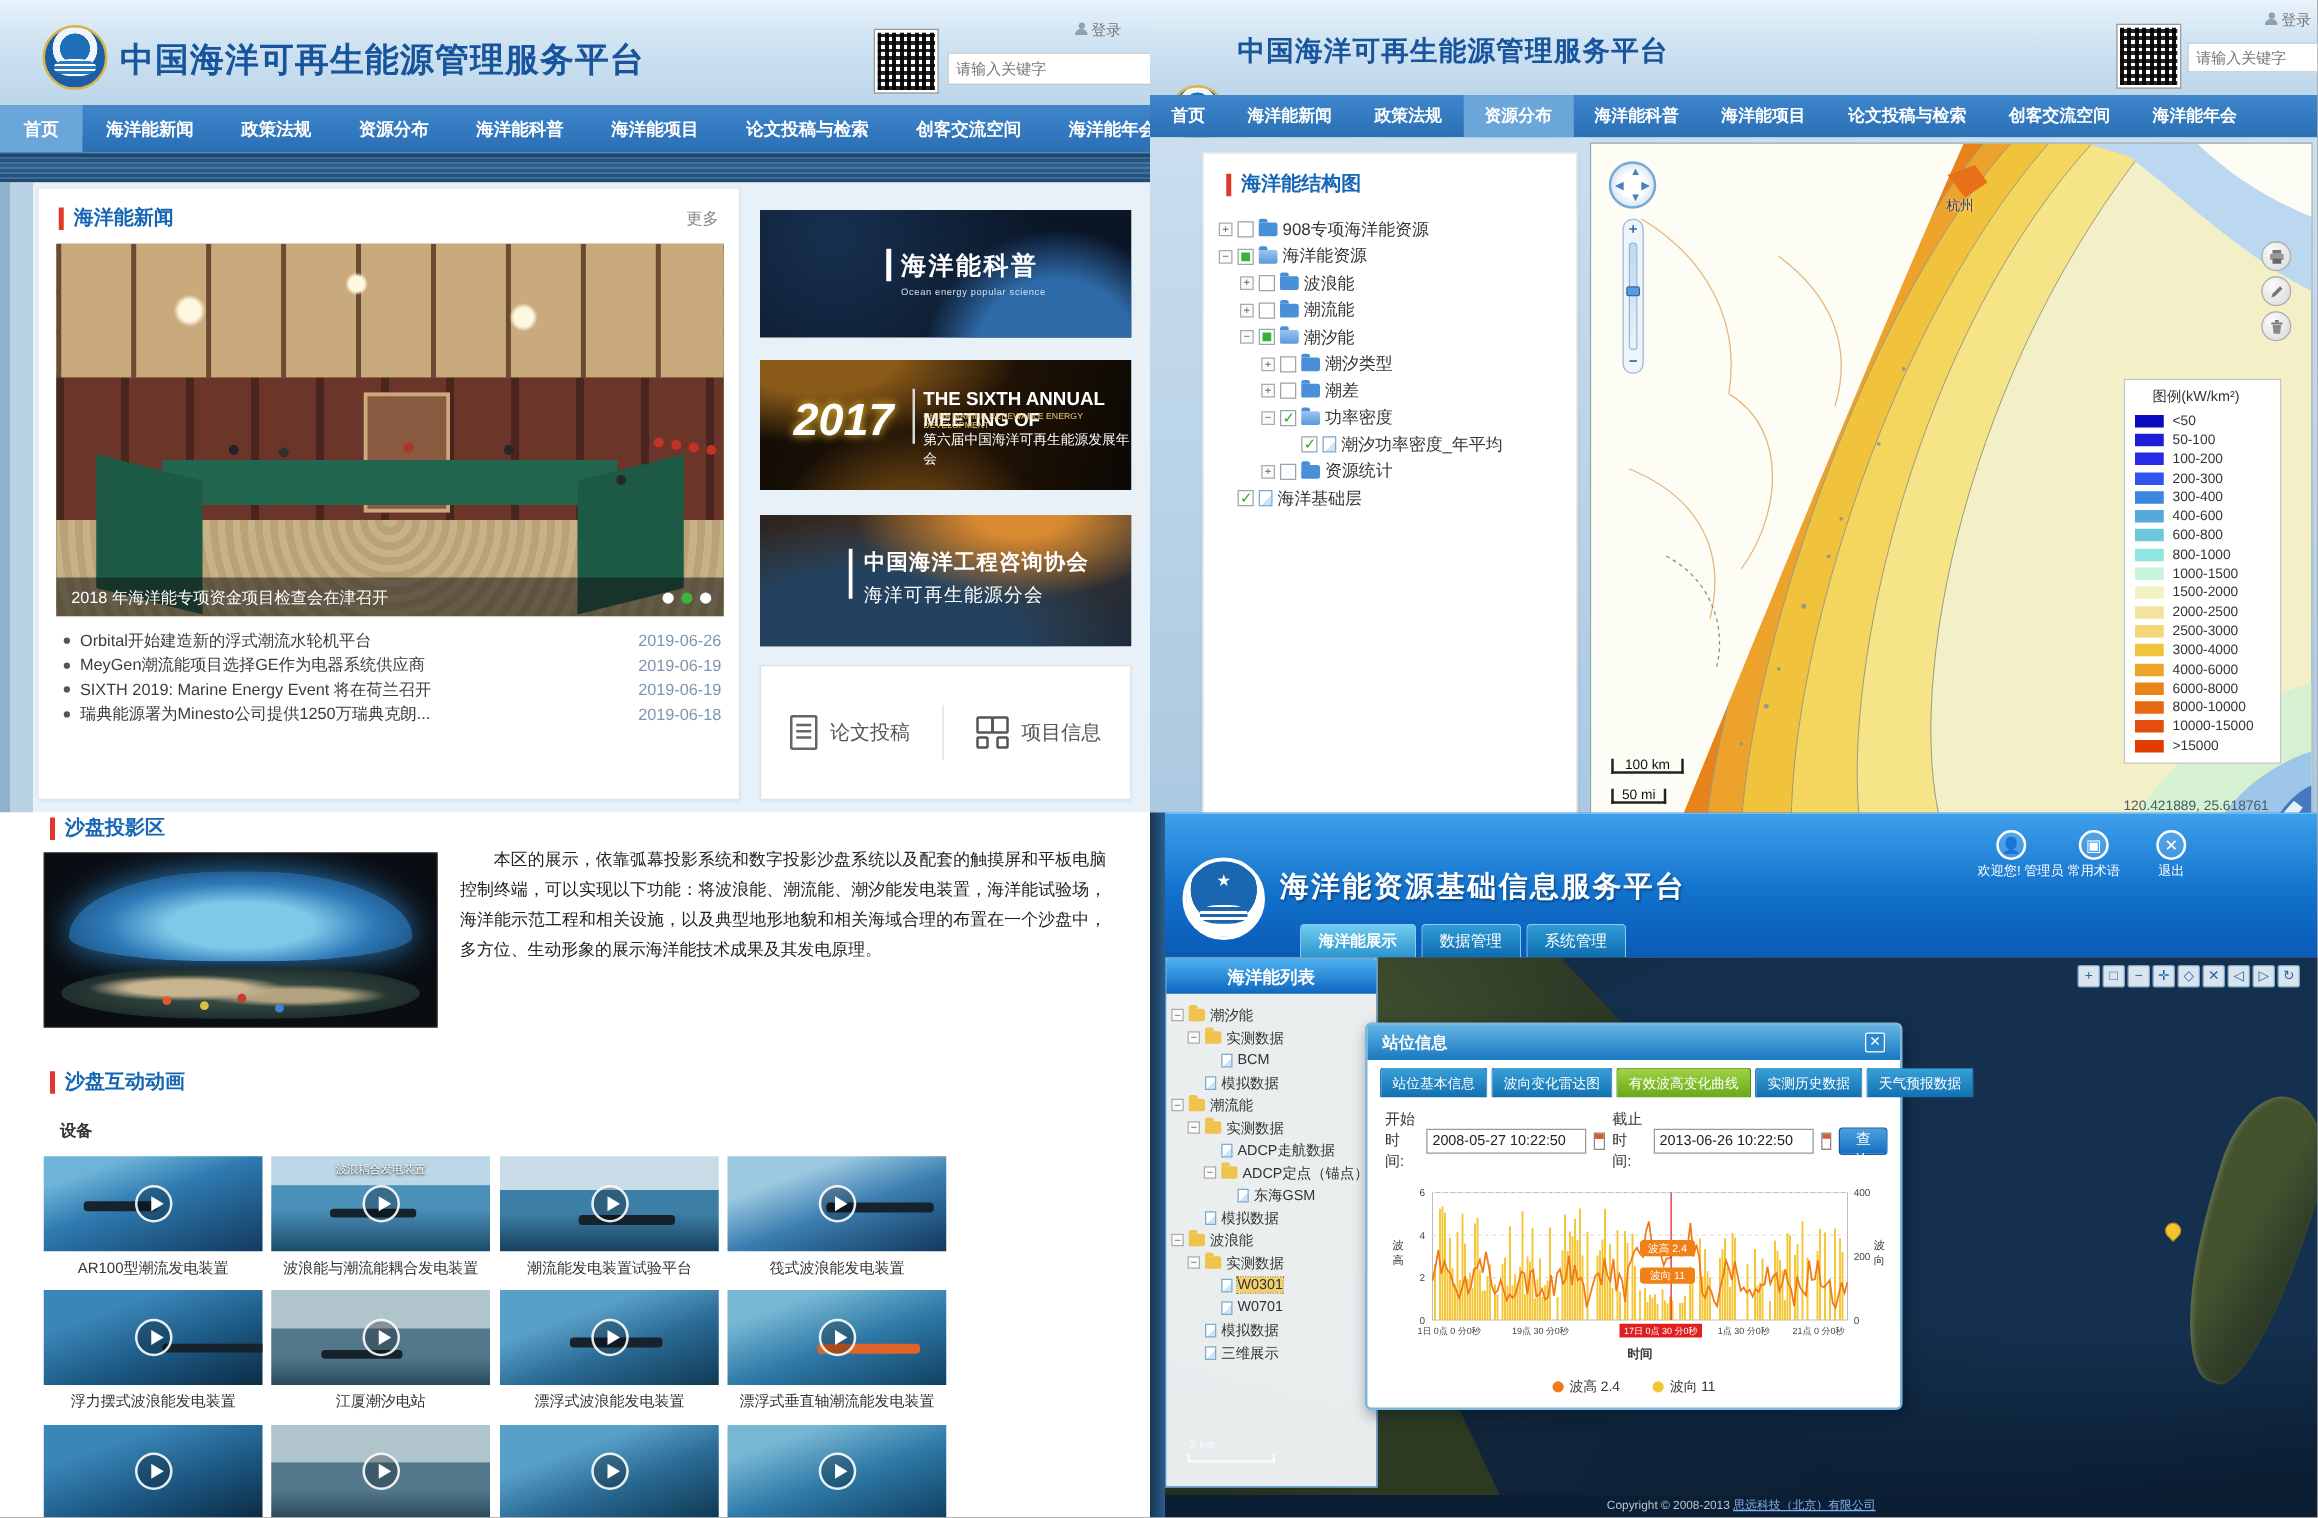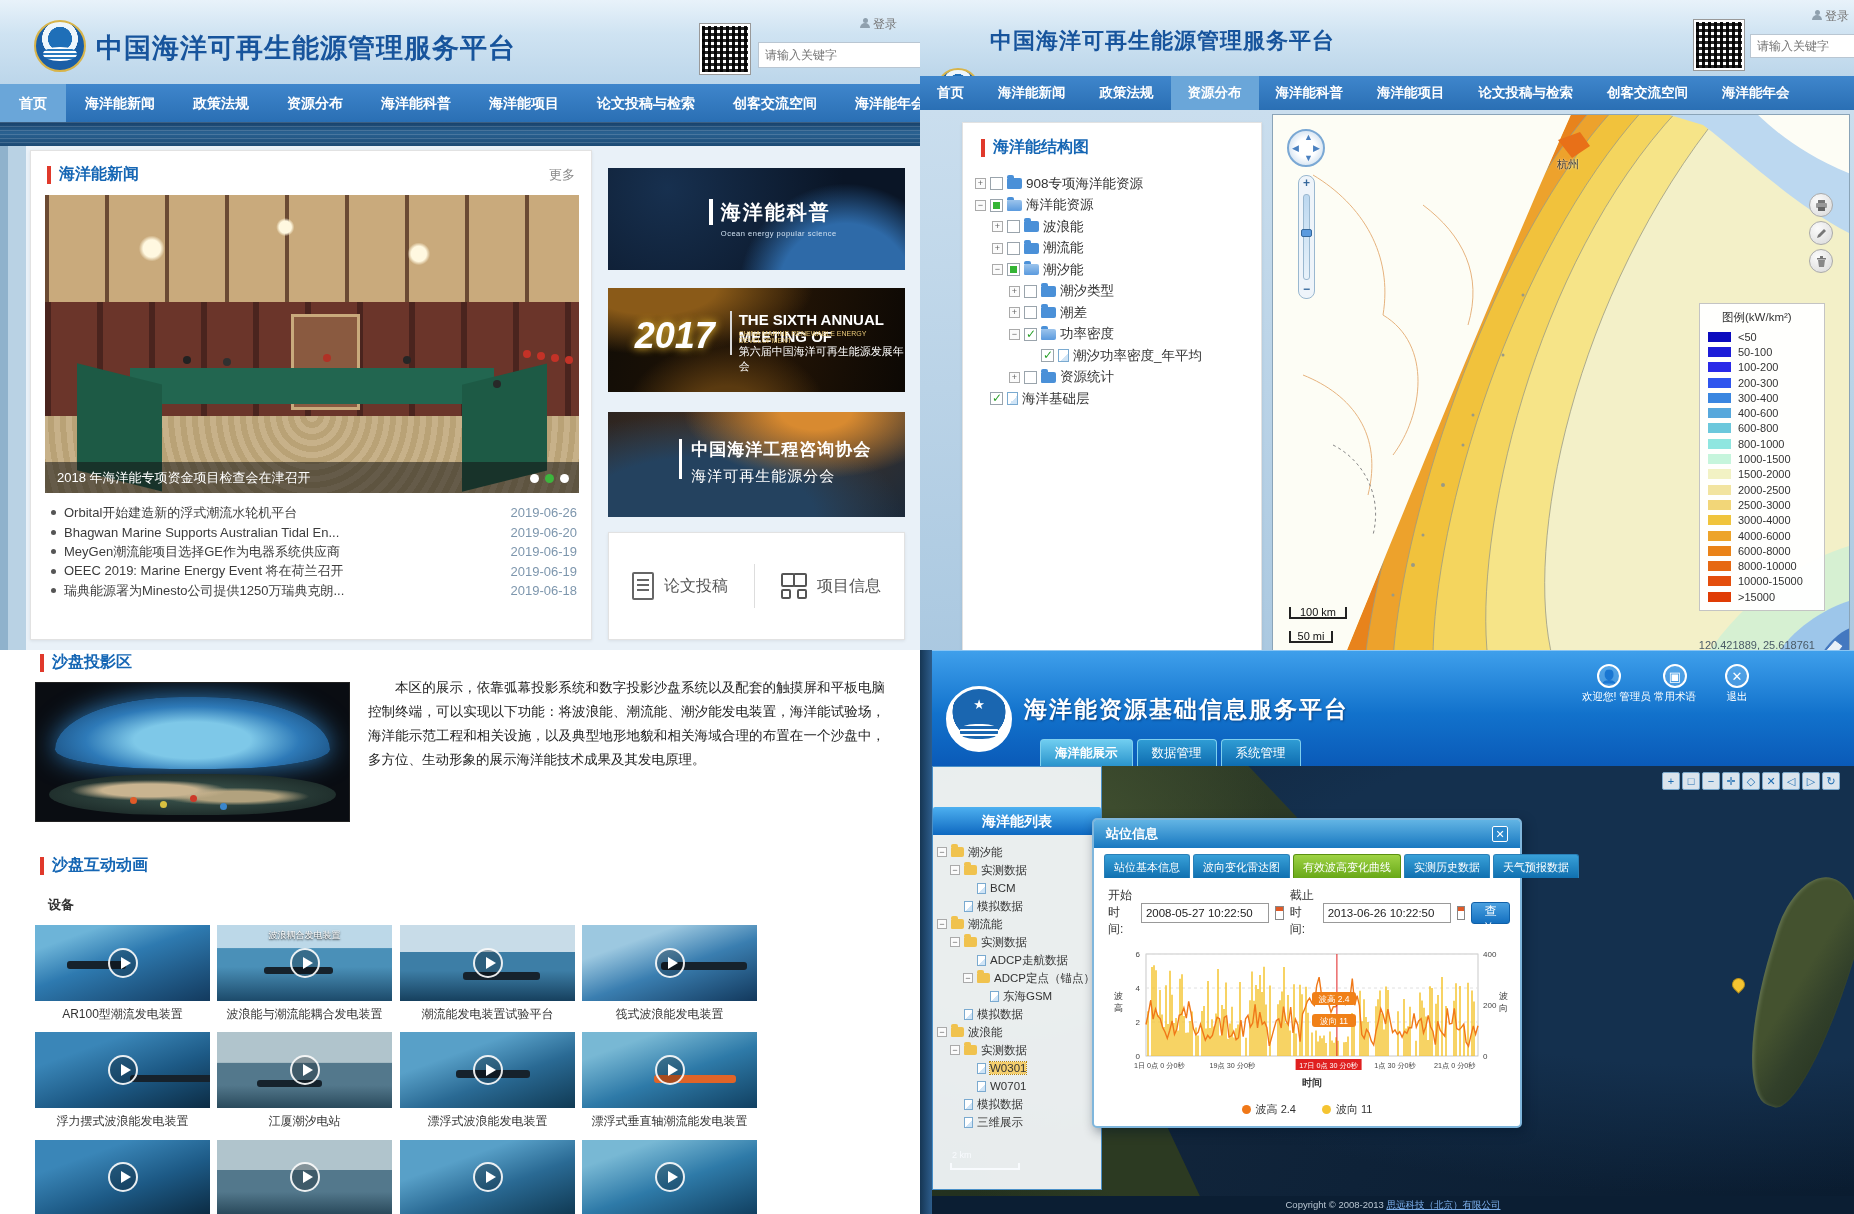--- a/index.html
+++ b/index.html
@@ -145,21 +145,21 @@
   .app-tabs{display:flex;gap:4px;justify-content:center;}
   .app-tab{height:27px;line-height:27px;padding:0 14px;font-size:12.5px;color:#fff;background:linear-gradient(180deg,#2f9cd4,#0e6cb0);border:1px solid #7fd0ee;border-bottom:none;border-radius:4px 4px 0 0;cursor:pointer;}
   .app-tab.active{background:linear-gradient(180deg,#6fcdf0,#2a94cc);font-weight:bold;}
   .br-map{left:932px;top:766px;width:922px;height:430px;background:radial-gradient(ellipse at 85% 30%,#14304e 0 40%,transparent 70%),linear-gradient(115deg,#17293f,#0e2238 55%,#0a1c30);overflow:hidden;}
   .br-land{position:absolute;left:0;top:0;width:44%;height:100%;background:radial-gradient(ellipse at 20% 30%,#3d4c2e 0 30%,transparent 60%),radial-gradient(ellipse at 60% 70%,#2c3a22 0 35%,transparent 65%),linear-gradient(160deg,#33402a,#273522 50%,#1f2d1c);clip-path:polygon(0 0,78% 0,90% 12%,70% 26%,82% 38%,64% 55%,74% 70%,58% 84%,66% 100%,0 100%);}
   .taiwan{position:absolute;border-radius:46% 54% 40% 52%/28% 30% 68% 64%;background:linear-gradient(105deg,#44522f 0 45%,#32402a 70%,#273521);box-shadow:inset 2px 0 4px rgba(200,220,180,.25);}
   .pin{position:absolute;width:13px;height:13px;border-radius:50% 50% 50% 0;transform:rotate(-45deg);background:#f5c431;border:1px solid #b8901a;}
   .br-toolbar{display:flex;gap:2px;}
   .br-tb{width:18px;height:18px;background:rgba(240,248,255,.9);border:1px solid #7aa8cc;border-radius:2px;color:#1a6ab0;font-size:11px;line-height:16px;text-align:center;cursor:pointer;}
   .list-panel{border:1px solid #4a90c8;background:rgba(248,252,255,.92);}
-  .list-head{height:28px;background:linear-gradient(180deg,#4db0f0,#0e68c0);color:#fff;font-weight:bold;font-size:14px;text-align:center;line-height:28px;border-radius:2px 2px 0 0;margin-top:40px;}
+  .list-head{height:28px;background:linear-gradient(180deg,#4db0f0,#0e68c0);color:#fff;font-weight:bold;font-size:14px;text-align:center;line-height:28px;border-radius:2px 2px 0 0;}
   .br-tree .tree-row{height:18px;font-size:11.5px;}
   .br-tree .expander{width:10px;height:10px;}
   .br-tree .fold{width:13px;height:10px;}
   .br-tree .ficon{width:9px;height:11px;}
   .sel-node{background:#f5cf6e;outline:1px dotted #b8860b;}
   .br-scale{position:absolute;left:18px;bottom:26px;width:70px;border-bottom:2px solid #eee;border-left:2px solid #eee;border-right:2px solid #eee;height:7px;}
   .br-scale span{position:absolute;left:0;top:-13px;font-size:9px;color:#eee;}
   
   .popup{border:2px solid #7fb6dc;border-radius:5px;background:#fff;box-shadow:3px 4px 12px rgba(0,20,40,.45);}
   .popup-title{height:28px;background:linear-gradient(180deg,#62b4e4,#1878c0);border-radius:2px 2px 0 0;color:#fff;font-size:13px;font-weight:bold;line-height:28px;padding:0 12px;display:flex;justify-content:space-between;align-items:center;}
@@ -229,31 +229,26 @@
         </div>
     </div>
     <div id="news-list" class="news-list" style="position:absolute;left:16px;top:352px;width:530px;">
         <div class="news-row">
           <span class="bullet"></span>
           <span class="nt">Orbital开始建造新的浮式潮流水轮机平台</span>
           <span class="nd">2019-06-26</span>
         </div>
         <div class="news-row">
           <span class="bullet"></span>
-          <span class="nt">Bhagwan Marine Supports Australian Tidal En...</span>
-          <span class="nd">2019-06-20</span>
+          <span class="nt">MeyGen潮流能项目选择GE作为电器系统供应商</span>
+          <span class="nd">2019-06-19</span>
         </div>
         <div class="news-row">
           <span class="bullet"></span>
-          <span class="nt">MeyGen潮流能项目选择GE作为电器系统供应商</span>
-          <span class="nd">2019-06-19</span>
-        </div>
-        <div class="news-row">
-          <span class="bullet"></span>
-          <span class="nt">OEEC 2019: Marine Energy Event 将在荷兰召开</span>
+          <span class="nt">SIXTH 2019: Marine Energy Event 将在荷兰召开</span>
           <span class="nd">2019-06-19</span>
         </div>
         <div class="news-row">
           <span class="bullet"></span>
           <span class="nt">瑞典能源署为Minesto公司提供1250万瑞典克朗...</span>
           <span class="nd">2019-06-18</span>
         </div>
       </div>
   </div>
 

